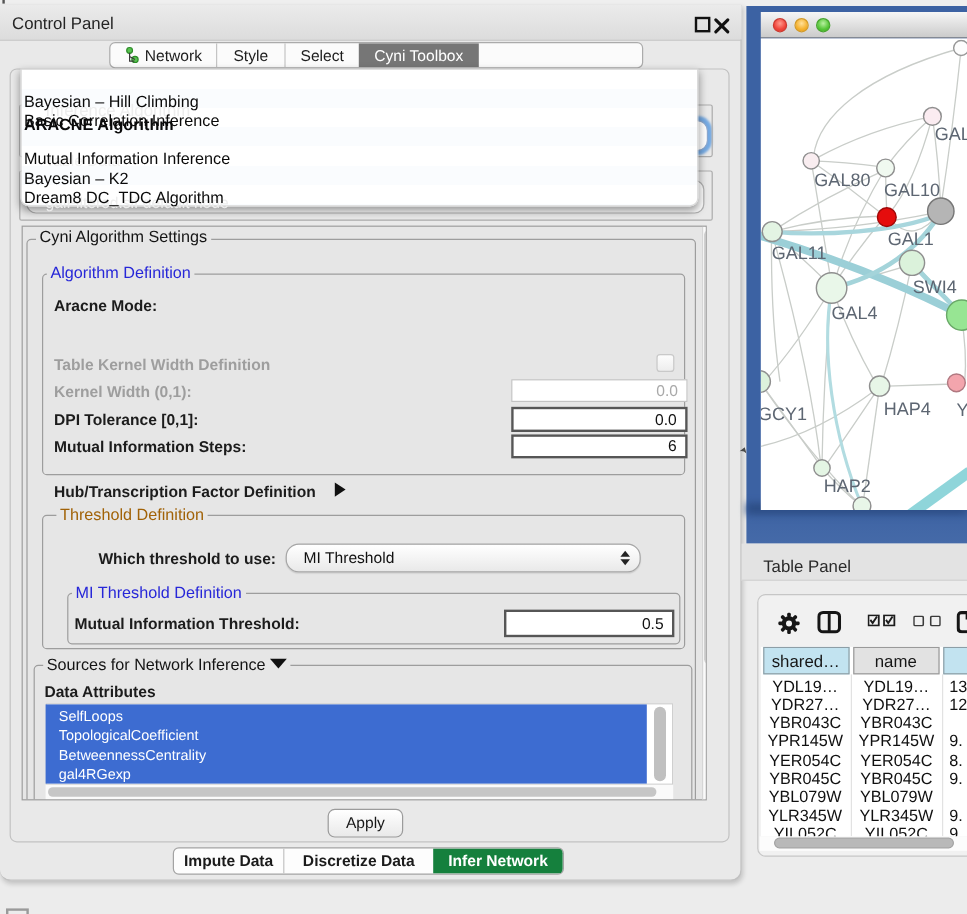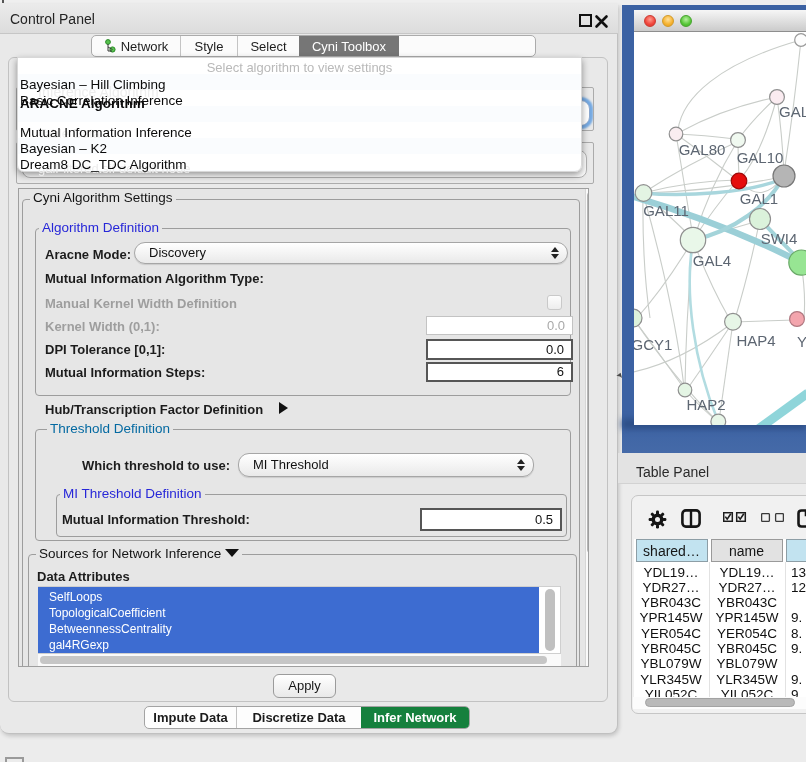--- a/index.html
+++ b/index.html
@@ -50,56 +50,53 @@
 <div class="a" id="sp" style="left:18px;top:188px;width:571px;height:479px;background:#e6e6e6;border:1px solid #9f9f9f;overflow:hidden">
 <div class="a" style="left:566px;top:0;width:13px;height:479px;background:#fafafa;border-left:1px solid #d6d6d6"></div>
 <div class="a" style="left:568px;top:2px;width:9px;height:363px;background:#b5b5b5;border-radius:5px"></div>
 
 <div class="grp" style="left:3px;top:10px;width:558px;height:600px"></div>
 <div class="gt" style="left:11px;top:2px;color:#141414">Cyni Algorithm Settings</div>
 
 <div class="grp" style="left:16px;top:39px;width:536px;height:168px"></div>
 <div class="gt" style="left:20px;top:32px;color:#2727d8">Algorithm Definition</div>
 <div class="lab" style="left:26px;top:58px">Aracne Mode:</div>
-<div class="combo" style="left:115px;top:53px;width:434px;height:22px">Discovery<span class="arr"></span></div>
-<div class="lab" style="left:26px;top:82px">Mutual Information Algorithm Type:</div>
-<div class="glab" style="left:26px;top:107px">Manual Kernel Width Definition</div>
+<div class="glab" style="left:26px;top:107px">Table Kernel Width Definition</div>
 <div class="a" style="left:528px;top:106px;width:15px;height:15px;background:linear-gradient(#fdfdfd,#ededed);border:1px solid #c9c9c9;border-radius:3px"></div>
 <div class="glab" style="left:26px;top:130px">Kernel Width (0,1):</div>
 <div class="fld" style="left:407px;top:127px;width:147px;height:19px;border:1px solid #c3c3c3;color:#a9a9a9;line-height:17px">0.0</div>
 <div class="lab" style="left:26px;top:153px">DPI Tolerance [0,1]:</div>
 <div class="fld" style="left:407px;top:150px;width:147px;height:21px;border:2px solid #565656;line-height:17px">0.0</div>
 <div class="lab" style="left:26px;top:176px">Mutual Information Steps:</div>
 <div class="fld" style="left:407px;top:173px;width:147px;height:20px;border:2px solid #565656;line-height:16px">6</div>
 <div class="lab" style="left:26px;top:213px">Hub/Transcription Factor Definition</div>
 <div class="a" style="left:260px;top:213px;width:0;height:0;border-top:6px solid transparent;border-bottom:6px solid transparent;border-left:9px solid #111"></div>
 
 <div class="grp" style="left:16px;top:240px;width:536px;height:112px"></div>
-<div class="gt" style="left:28px;top:233px;color:#0369a1">Threshold Definition</div>
+<div class="gt" style="left:28px;top:233px;color:#a16207">Threshold Definition</div>
 <div class="lab" style="left:63px;top:269px">Which threshold to use:</div>
 <div class="combo" style="left:219px;top:264px;width:296px;height:24px;line-height:22px">MI Threshold<span class="arr"></span></div>
 
 <div class="grp" style="left:37px;top:305px;width:511px;height:43px"></div>
 <div class="gt" style="left:41px;top:298px;color:#2727d8">MI Threshold Definition</div>
 <div class="lab" style="left:43px;top:323px">Mutual Information Threshold:</div>
 <div class="fld" style="left:401px;top:319px;width:142px;height:23px;border:2px solid #565656;line-height:19px">0.5</div>
 
 <div class="grp" style="left:9px;top:365px;width:549px;height:300px"></div>
 <div class="gt" style="left:17px;top:358px;color:#141414">Sources for Network Inference <span style="display:inline-block;width:0;height:0;border-left:7px solid transparent;border-right:7px solid transparent;border-top:8px solid #111;vertical-align:1px"></span></div>
 <div class="lab" style="left:18px;top:380px">Data Attributes</div>
 <div class="a" style="left:19px;top:397px;width:523px;height:68px;background:#fff;border:1px solid #cfcfcf"></div>
 <div class="a" style="left:19px;top:398px;width:501px;height:66px;background:#3d6cd1"></div>
 <div class="a" style="left:30px;top:400px;font-size:12px;color:#fff;line-height:16px;white-space:nowrap">SelfLoops<br>TopologicalCoefficient<br>BetweennessCentrality<br>gal4RGexp</div>
 <div class="a" style="left:526px;top:400px;width:10px;height:62px;background:#c0c0c0;border-radius:5px"></div>
 <div class="a" style="left:19px;top:465px;width:523px;height:12px;background:#fafafa"></div>
 <div class="a" style="left:21px;top:467px;width:507px;height:8px;background:#c6c6c6;border-radius:4px"></div>
 </div>
 
 <div class="a" style="left:17px;top:57px;width:565px;height:115px;background:repeating-linear-gradient(#ffffff 0px,#ffffff 16px,#fafcfe 16px,#fafcfe 32px);box-shadow:0 3px 7px rgba(0,0,0,.4);border:1px solid #d8d8d8;border-radius:0 0 7px 7px">
-<div style="position:absolute;left:0;top:2px;width:100%;text-align:center;font-size:13px;color:#b9b9b9">Select algorithm to view settings</div>
 <div style="position:absolute;left:20px;top:26px;font-size:14px;color:#ededed;white-space:nowrap">Inference Algorithm</div>
 <div style="position:absolute;left:20px;top:68px;font-size:13px;color:#f0f0f0;white-space:nowrap">Table Data</div>
 <div style="position:absolute;left:20px;top:103px;font-size:13px;color:#ededed;white-space:nowrap">galFiltered.sif default node</div>
 <div class="item" style="top:19px">Bayesian – Hill Climbing</div>
 <div class="item" style="top:35px">Basic Correlation Inference</div>
 <div class="item" style="top:38px;font-weight:bold">ARACNE Algorithm</div>
 <div class="item" style="top:67px">Mutual Information Inference</div>
 <div class="item" style="top:83px">Bayesian – K2</div>
 <div class="item" style="top:99px">Dream8 DC_TDC Algorithm</div>
 </div>

